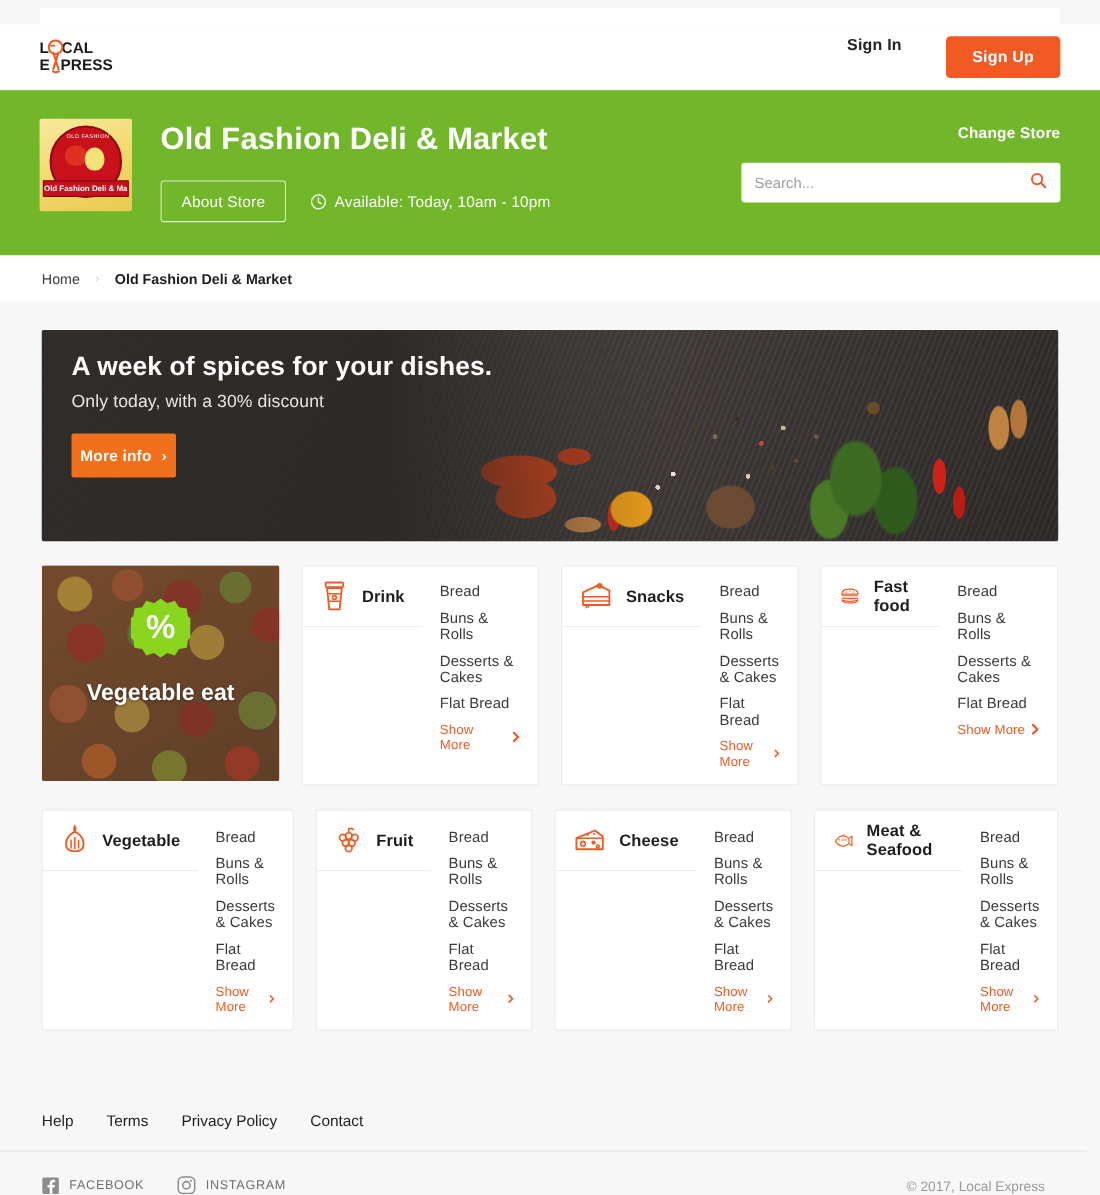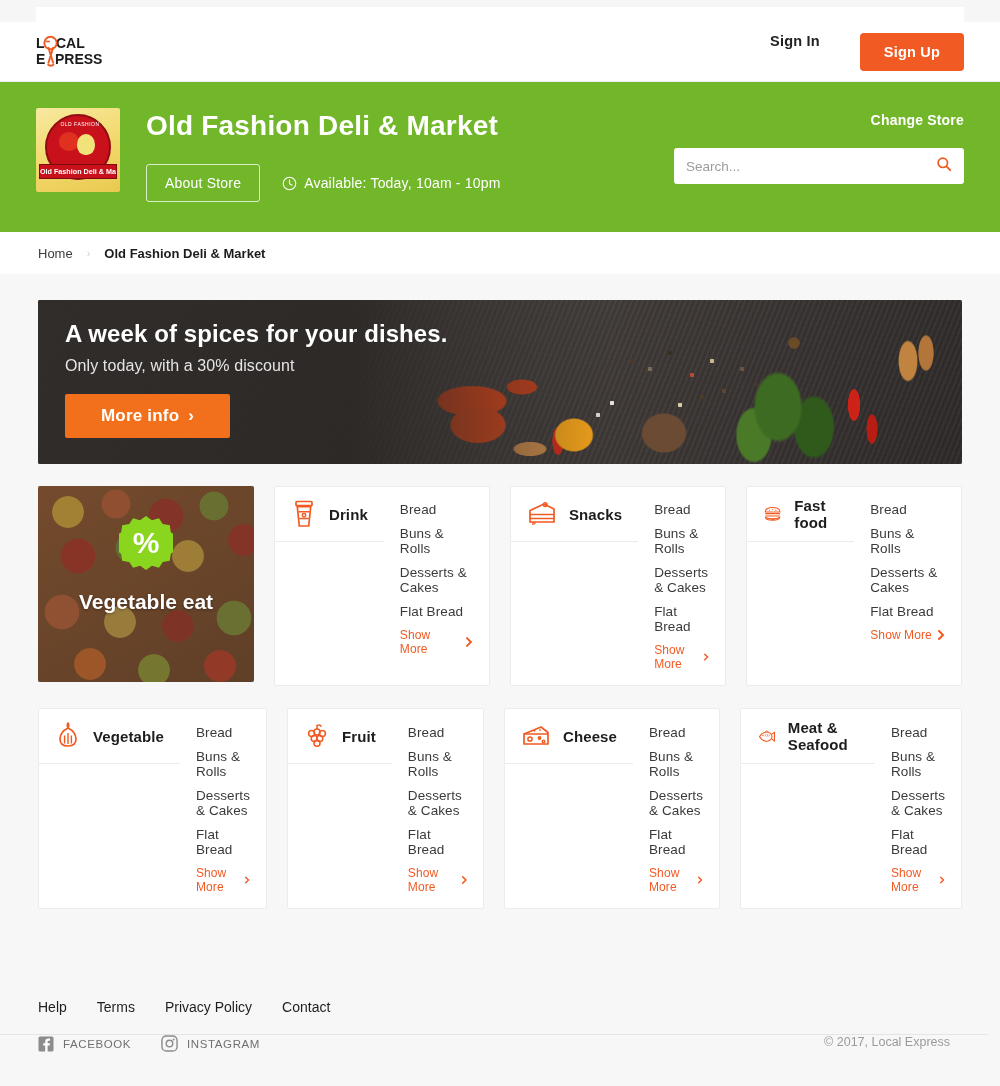--- a/index.html
+++ b/index.html
@@ -89,21 +89,21 @@
   .crumbbar { background: #fff; height: 42px; display: flex; align-items: center; padding: 0 38px; font-size: 13px; }
   .crumbbar .c-home { color: #3b3b3b; cursor: pointer; }
   .crumbbar .c-sep { color: #cfcfcf; margin: 0 14px; font-size: 11px; }
   .crumbbar .c-cur { color: #1c1c1c; font-weight: bold; }
 
   
   .content { padding: 26px 38px 0 38px; }
 
   
   .hero {
-    height: 164px; border-radius: 2px; position: relative; overflow: hidden;
+    height: 192px; border-radius: 2px; position: relative; overflow: hidden;
     background: #4a4441;
   }
   .hero .slate {
     position: absolute; inset: 0;
     background:
       repeating-linear-gradient(112deg, rgba(255,255,255,.035) 0 2px, rgba(0,0,0,.04) 2px 5px),
       linear-gradient(115deg,#6a6360 0%,#55504d 28%,#3f3a38 60%,#2e2a29 100%);
   }
   .hero .veg {
     position: absolute; right: 0; bottom: 0; width: 560px; height: 155px;
@@ -136,21 +136,21 @@
       radial-gradient(circle 3px at 196px 106px, #ded8cc 0 70%, transparent 75%),
       radial-gradient(circle 3px at 340px 60px, #6a5540 0 70%, transparent 75%),
       radial-gradient(circle 3px at 356px 76px, #44362a 0 70%, transparent 75%);
   }
   .hero .fade { position: absolute; inset: 0; background: linear-gradient(90deg, rgba(40,36,34,.86) 0 34%, rgba(40,36,34,.0) 62%); }
   .hero .htext { position: absolute; left: 27px; top: 20px; }
   .hero h2 { color: #fff; font-size: 24px; font-weight: bold; letter-spacing: .1px; }
   .hero p { color: #e5e5e5; font-size: 16px; margin-top: 9px; letter-spacing: .1px; }
   .moreinfo {
     margin-top: 19px; background: #f2701b; color: #fff; border: none; cursor: pointer;
-    font-family: inherit; font-size: 17px; font-weight: bold; padding: 12px 36px;
+    font-family: inherit; font-size: 14px; font-weight: bold; padding: 12px 8px;
     display: inline-flex; align-items: center; gap: 9px; border-radius: 2px; letter-spacing: .2px;
   }
 
   
   .grid { display: grid; grid-template-columns: repeat(4, 1fr); gap: 20px; margin-top: 22px; }
 
   .promo {
     border-radius: 2px; overflow: hidden; position: relative; height: 196px;
     background:
       radial-gradient(circle 22px at 30px 26px, #cfa83e 0 70%, transparent 74%),
@@ -198,22 +198,22 @@
     font-size: 12px; color: #f15a22; cursor: pointer; display: inline-flex;
     align-items: center; gap: 6px; letter-spacing: .1px;
   }
   .row2 .card-body { padding-top: 16px; }
 
   
   .footer { position: absolute; left: 0; right: 12px; bottom: 0; background: #f7f7f7; }
   .footer-links { padding: 0 38px; height: 54px; display: flex; align-items: center; gap: 30px; }
   .footer-links a { color: #1f1f1f; font-size: 14px; text-decoration: none; cursor: pointer; }
   .footer-bottom {
-    border-top: 1px solid #e4e4e4; padding: 0 38px; height: 52px;
-    display: flex; align-items: flex-start; justify-content: space-between;
+    border-top: 1px solid #e4e4e4; padding: 0 38px; height: 40px;
+    display: flex; align-items: flex-end; justify-content: space-between;
   }
   .socials { display: flex; align-items: center; gap: 30px; }
   .social { display: flex; align-items: center; gap: 9px; cursor: pointer; }
   .social span { font-size: 11.5px; color: #707070; letter-spacing: .6px; }
   .copyright { font-size: 12.5px; color: #9a9a9a; }
 </style>
 </head>
 <body>
 
 <div class="page">

